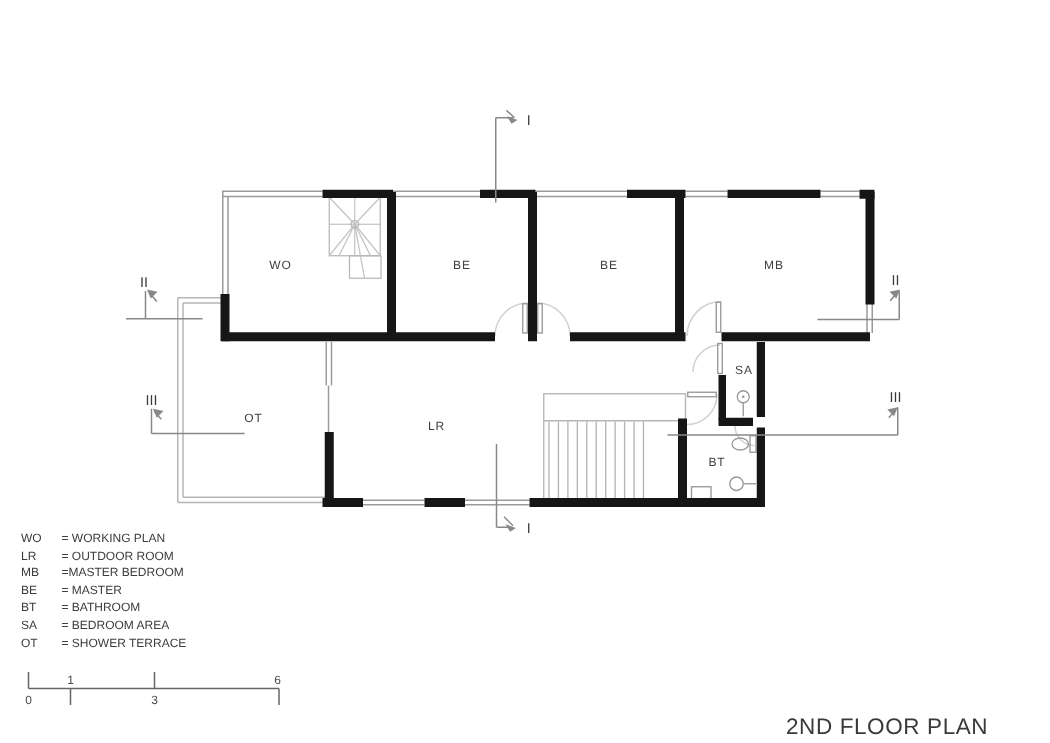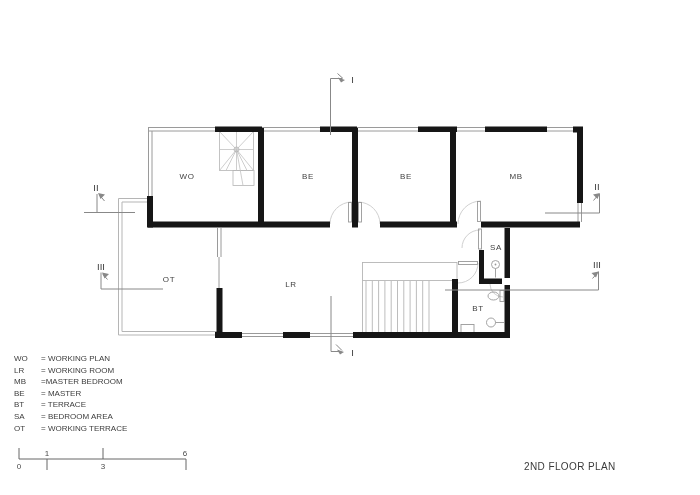--- a/index.html
+++ b/index.html
@@ -5,21 +5,21 @@
   html,body{margin:0;padding:0;background:#ffffff;}
   #sheet{position:relative;width:700px;height:495px;background:#ffffff;overflow:hidden;
          font-family:"Liberation Sans", sans-serif;}
   #plan-svg{position:absolute;left:0;top:0;}
   .room-label{font-size:8px;fill:#3f3f3f;letter-spacing:0.6px;text-anchor:middle;}
   .section-label{font-size:9.5px;fill:#3a3a3a;text-anchor:middle;}
   .scale-label{font-size:8px;fill:#4a4a4a;text-anchor:middle;}
   #legend{position:absolute;left:14px;top:353px;font-size:8px;color:#3c3c3c;line-height:11.6px;}
   .legend-row{display:flex;white-space:pre;}
   .legend-abbr{display:inline-block;width:27px;}
-  #title{position:absolute;left:524px;top:461px;font-size:10px;color:#3a3a3a;letter-spacing:0.4px;}
+  #title{position:absolute;left:524px;top:476px;font-size:15px;color:#3a3a3a;letter-spacing:0.4px;}
 </style>
 </head>
 <body>
 
 <div id="sheet">
 
 <svg id="plan-svg" width="700" height="495" viewBox="0 0 700 495">
 
   <g stroke="#b5b5b5" stroke-width="1" fill="none">
     <line x1="118.5" y1="198.5" x2="118.5" y2="335"></line>
@@ -219,22 +219,22 @@
   <text class="section-label" x="352.5" y="83">I</text>
   <text class="section-label" x="352.5" y="355.5">I</text>
   <text class="section-label" x="96" y="191">II</text>
   <text class="section-label" x="597" y="190">II</text>
   <text class="section-label" x="101" y="270">III</text>
   <text class="section-label" x="597" y="268">III</text>
 </svg>
 
   <div id="legend">
     <div class="legend-row"><span class="legend-abbr">WO</span><span>= WORKING PLAN</span></div>
-    <div class="legend-row"><span class="legend-abbr">LR</span><span>= WORKING ROOM</span></div>
+    <div class="legend-row"><span class="legend-abbr">LR</span><span>= OUTDOOR ROOM</span></div>
     <div class="legend-row"><span class="legend-abbr">MB</span><span>=MASTER BEDROOM</span></div>
     <div class="legend-row"><span class="legend-abbr">BE</span><span>= MASTER</span></div>
-    <div class="legend-row"><span class="legend-abbr">BT</span><span>= TERRACE</span></div>
+    <div class="legend-row"><span class="legend-abbr">BT</span><span>= BATHROOM</span></div>
     <div class="legend-row"><span class="legend-abbr">SA</span><span>= BEDROOM AREA</span></div>
-    <div class="legend-row"><span class="legend-abbr">OT</span><span>= WORKING TERRACE</span></div>
+    <div class="legend-row"><span class="legend-abbr">OT</span><span>= SHOWER TERRACE</span></div>
   </div>
 
   <div id="title">2ND FLOOR PLAN</div>
 </div>
 
 </body></html>

